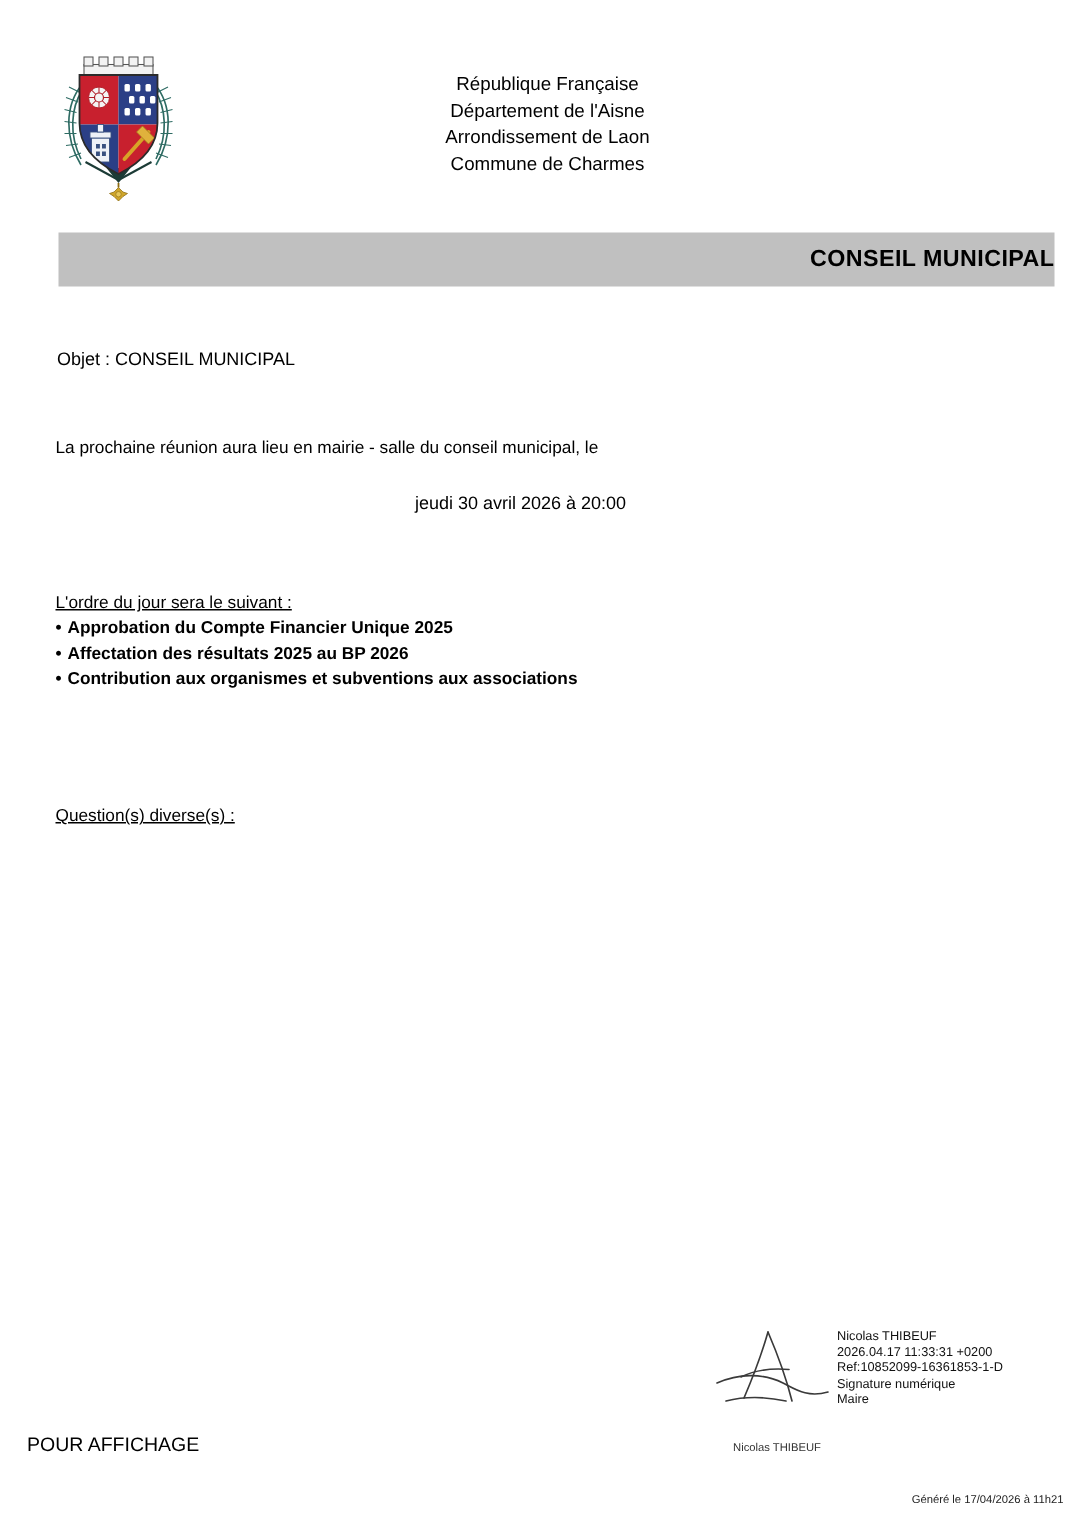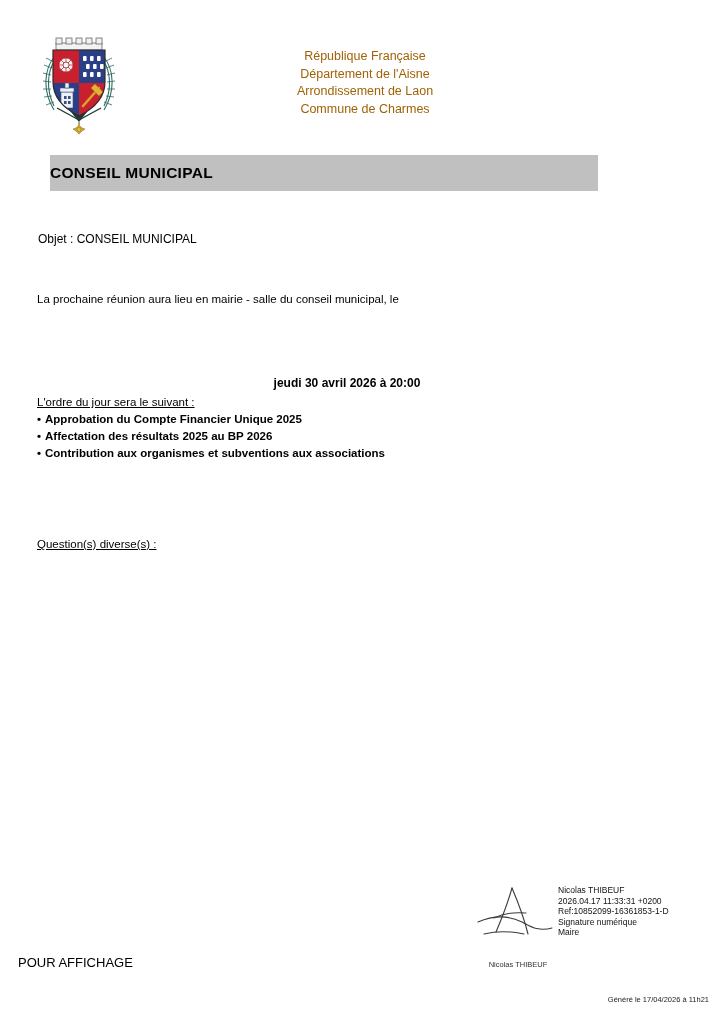--- a/index.html
+++ b/index.html
@@ -37,35 +37,35 @@
     height: 105px;
   }
   .header-text {
     position: absolute;
     left: 180px;
     top: 20px;
     width: 370px;
     text-align: center;
     font-size: 12.5px;
     line-height: 17.5px;
-    color: #a16207;
+    color: #000000;
   }
   .header-text div { white-space: nowrap; }
 
   
   .title-banner {
     position: absolute;
-    left: 50px;
+    left: 39px;
     top: 155px;
-    width: 548px;
+    width: 664px;
     height: 36px;
     background: #c0c0c0;
     display: flex;
     align-items: center;
-    justify-content: flex-start;
+    justify-content: flex-end;
   }
   .title-banner .title-text {
     font-size: 15.5px;
     font-weight: bold;
     letter-spacing: 0.3px;
     color: #000;
   }
 
   
   .objet-line {
@@ -82,23 +82,22 @@
     font-size: 11.5px;
     white-space: nowrap;
   }
   .date-line {
     position: absolute;
     left: 37px;
     top: 328px;
     width: 620px;
     text-align: center;
     font-size: 12px;
-    font-weight: bold;
-    white-space: nowrap;
-    margin-top: 48px;
+    font-weight: normal;
+    white-space: nowrap;
   }
 
   
   .agenda {
     position: absolute;
     left: 37px;
     top: 396px;
     width: 500px;
   }
   .agenda-heading {

